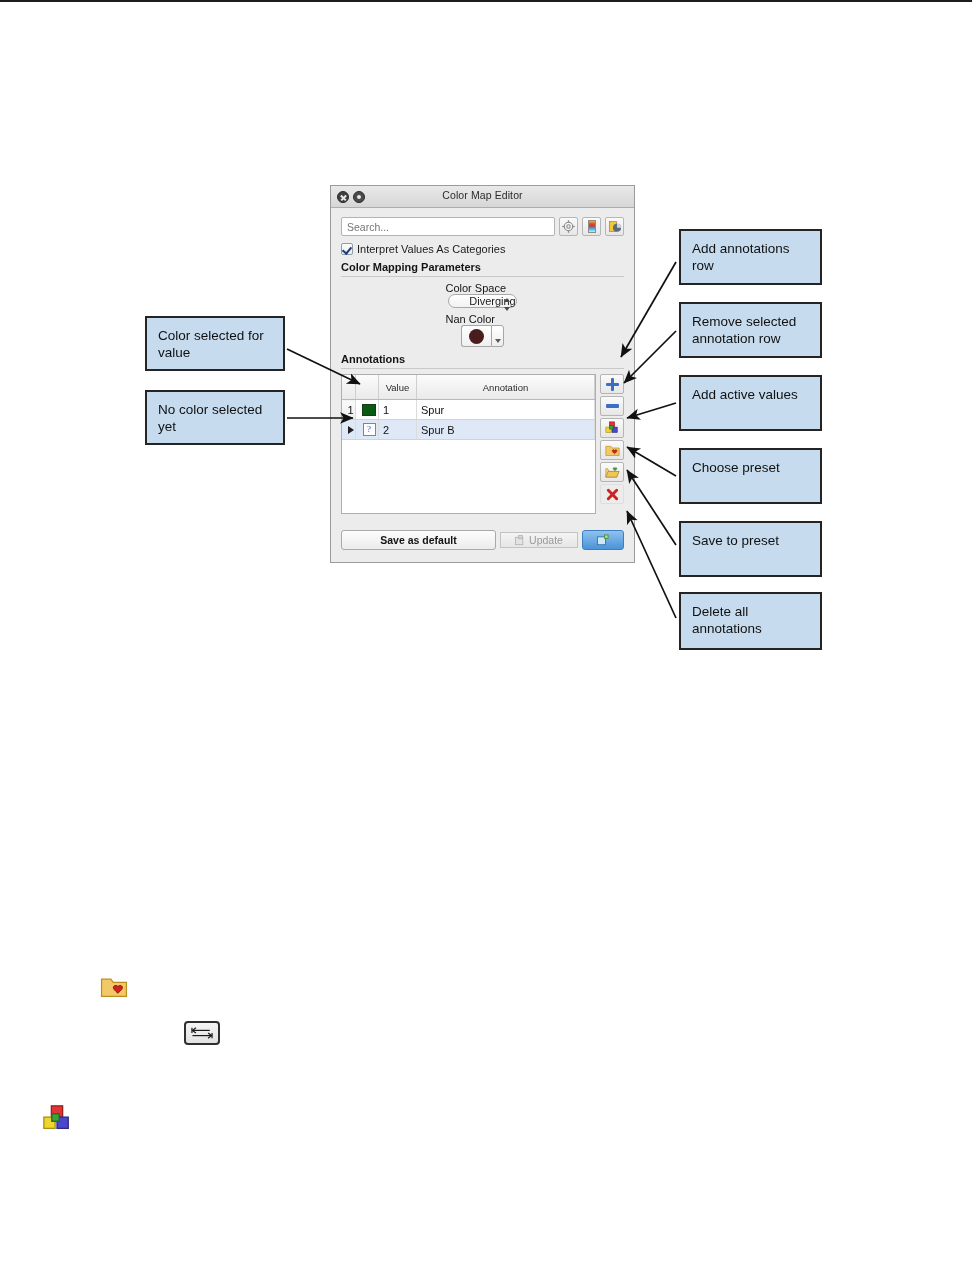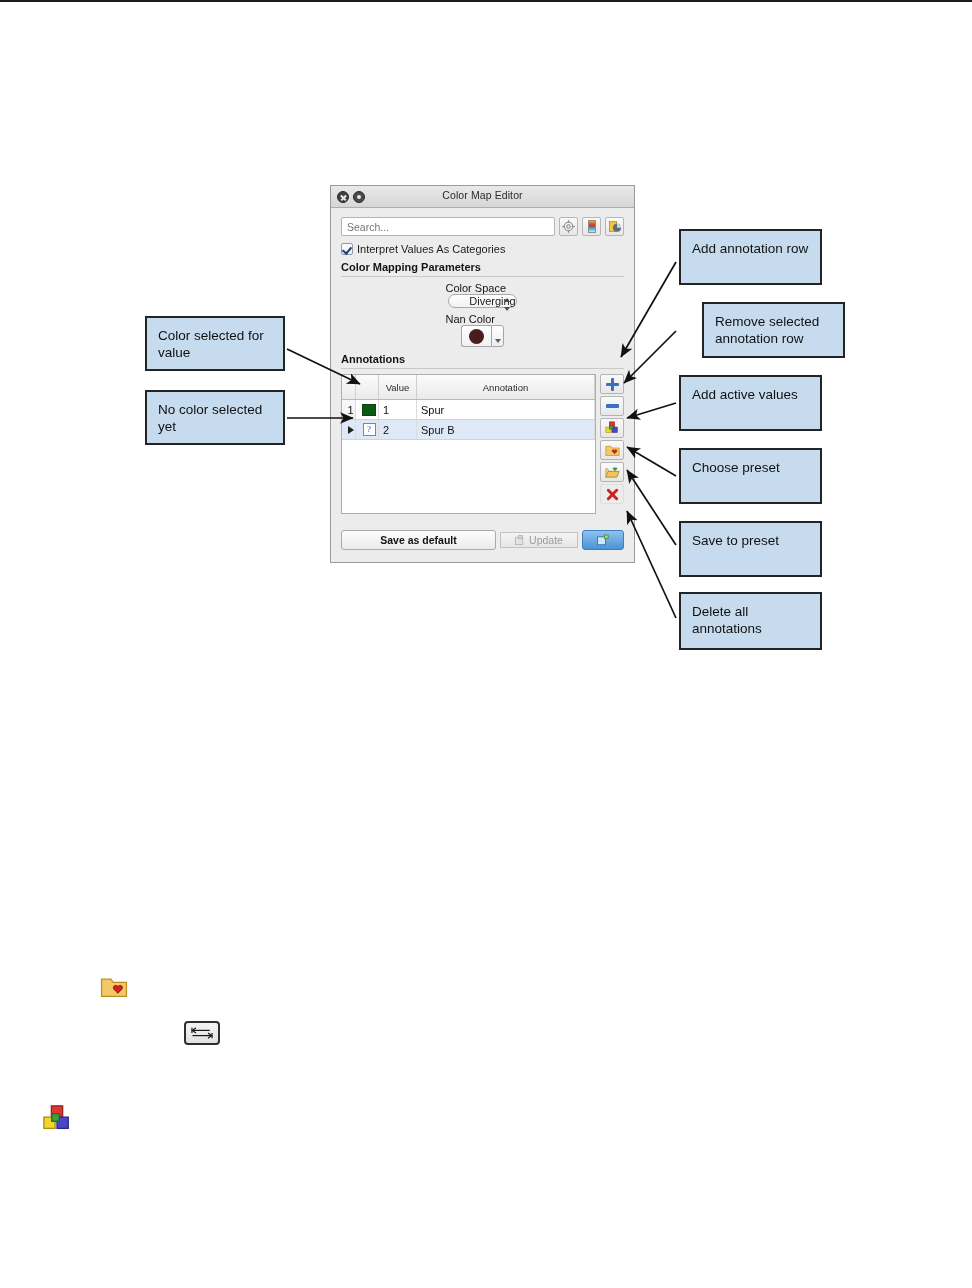--- a/index.html
+++ b/index.html
@@ -585,23 +585,23 @@
         </div>
       </div>
 
     </div>
   </div>
 
   <div class="callout" style="left:145px; top:316px; width:140px; height:55px;">Color selected for value</div>
 
   <div class="callout" style="left:145px; top:390px; width:140px; height:55px;">No color selected yet</div>
 
-  <div class="callout" style="left:679px; top:229px; width:143px; height:56px;">Add annotation row</div>
-
-  <div class="callout" style="left:679px; top:302px; width:143px; height:56px;margin-left:23px;">Remove selected annotation row</div>
+  <div class="callout" style="left:679px; top:229px; width:143px; height:56px;">Add annotations row</div>
+
+  <div class="callout" style="left:679px; top:302px; width:143px; height:56px;">Remove selected annotation row</div>
 
   <div class="callout" style="left:679px; top:375px; width:143px; height:56px;">Add active values</div>
 
   <div class="callout" style="left:679px; top:448px; width:143px; height:56px;">Choose preset</div>
 
   <div class="callout" style="left:679px; top:521px; width:143px; height:56px;">Save to preset</div>
 
   <div class="callout" style="left:679px; top:592px; width:143px; height:58px;">Delete all annotations</div>
 
   <svg id="arrows">

